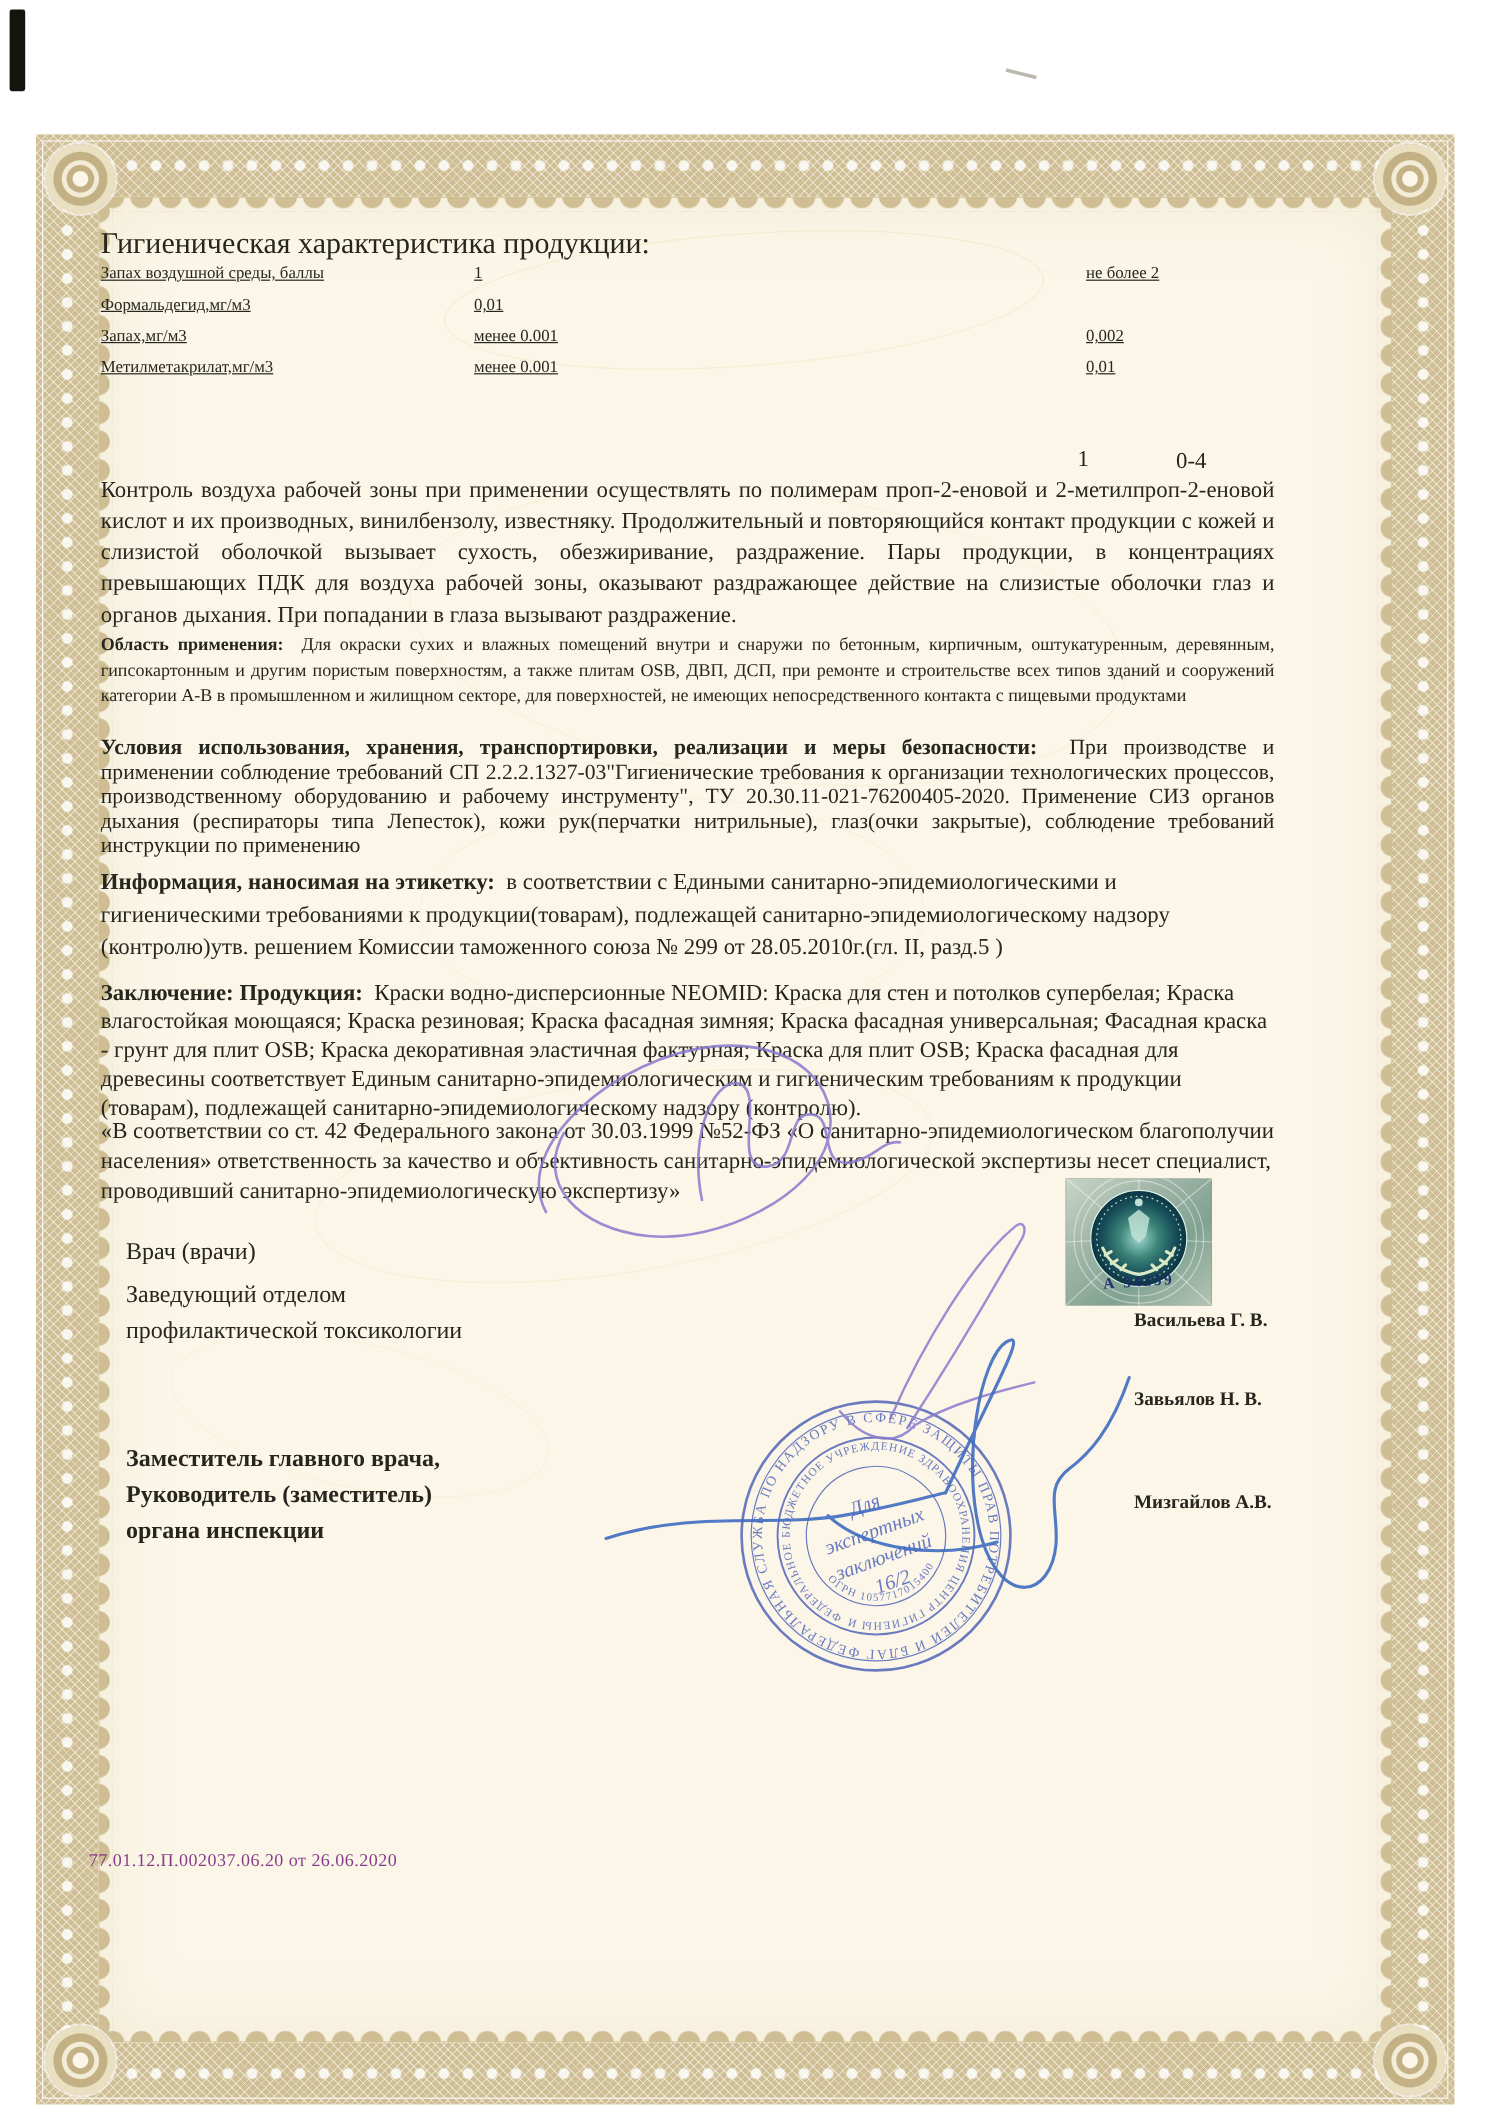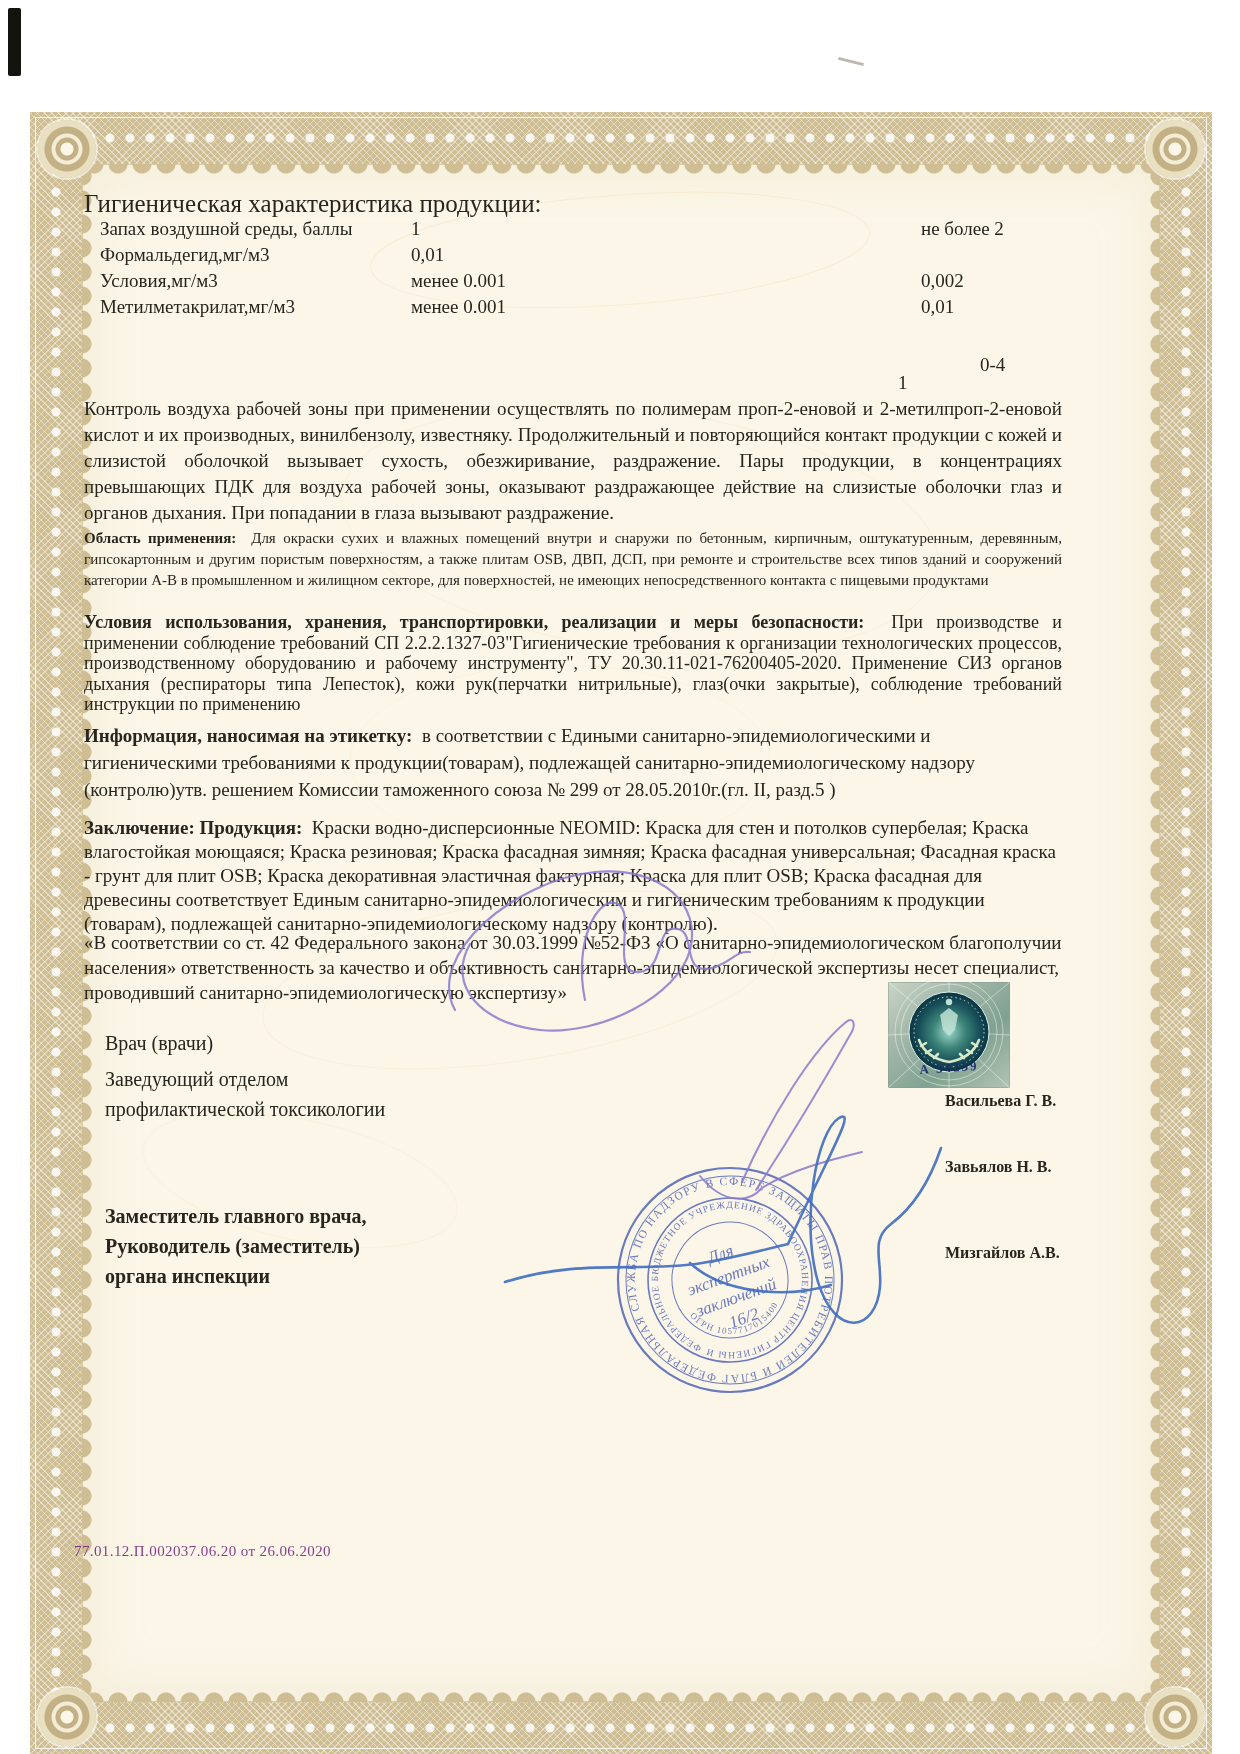--- a/index.html
+++ b/index.html
@@ -28,28 +28,28 @@
   .rosette{position:absolute;width:58px;height:58px;border-radius:50%;
       background:radial-gradient(circle,#fbf6e8 0 6px,#c3b185 7px 11px,#f3ecd6 12px 15px,#c3b185 16px 22px,#e9dfc1 23px 29px);
       box-shadow:0 0 0 2px rgba(255,255,255,.6);}
   .rosette.tl{left:8px;top:8px;}.rosette.tr{right:8px;top:8px;}
   .rosette.bl{left:8px;bottom:8px;}.rosette.br{right:8px;bottom:8px;}
   
   .wm{position:absolute;left:0;top:0;z-index:2;pointer-events:none;}
   
   .txt{position:absolute;z-index:3;}
   .h-bold{font-weight:normal;font-size:25px;}
-  .hyg-rows{position:absolute;left:100px;top:216px;width:980px;font-size:19px;z-index:3;}
+  .hyg-rows{position:absolute;left:84px;top:216px;width:980px;font-size:14px;z-index:3;text-decoration:underline;}
   .hyg-row{display:flex;height:26px;line-height:26px;}
   .hyg-row .c1{flex:0 0 311px;}
   .hyg-row .c2{flex:0 0 510px;}
   .hyg-row .c3{flex:1;}
   .irr-lines{position:absolute;left:84px;top:320px;font-size:19px;line-height:26px;z-index:3;}
   .irr-val{position:absolute;left:898px;top:372px;font-size:19px;z-index:3;}
-  .irr-norm{position:absolute;left:980px;top:354px;font-size:19px;z-index:3;}
+  .irr-norm{position:absolute;left:980px;top:374px;font-size:19px;z-index:3;}
   .para{position:absolute;left:84px;width:978px;margin:0;text-align:justify;z-index:3;}
   .p-control{top:396px;font-size:19px;line-height:26px;}
   .p-scope{top:528px;font-size:15px;line-height:21px;}
   .p-cond{top:612px;font-size:18px;line-height:20.5px;}
   .p-info{top:722px;font-size:19px;line-height:27px;text-align:left;}
   .p-concl{top:816px;font-size:19px;line-height:24px;text-align:left;}
   .p-law{top:930px;font-size:19px;line-height:25px;text-align:left;}
   .lead{font-weight:bold;}
   .lead::after{content:"\00a0\00a0";}
   .sig-label{position:absolute;left:105px;font-size:20px;z-index:3;}
@@ -102,21 +102,21 @@
     <div class="hyg-row">
       <span class="c1">Запах воздушной среды, баллы</span>
       <span class="c2">1</span>
       <span class="c3">не более 2</span>
     </div>
     <div class="hyg-row">
       <span class="c1">Формальдегид,мг/м3</span>
       <span class="c3">0,01</span>
     </div>
     <div class="hyg-row">
-      <span class="c1">Условия,мг/м3</span>
+      <span class="c1">Запах,мг/м3</span>
       <span class="c2">менее 0.001</span>
       <span class="c3">0,002</span>
     </div>
     <div class="hyg-row">
       <span class="c1">Метилметакрилат,мг/м3</span>
       <span class="c2">менее 0.001</span>
       <span class="c3">0,01</span>
     </div>
   </div>
 

